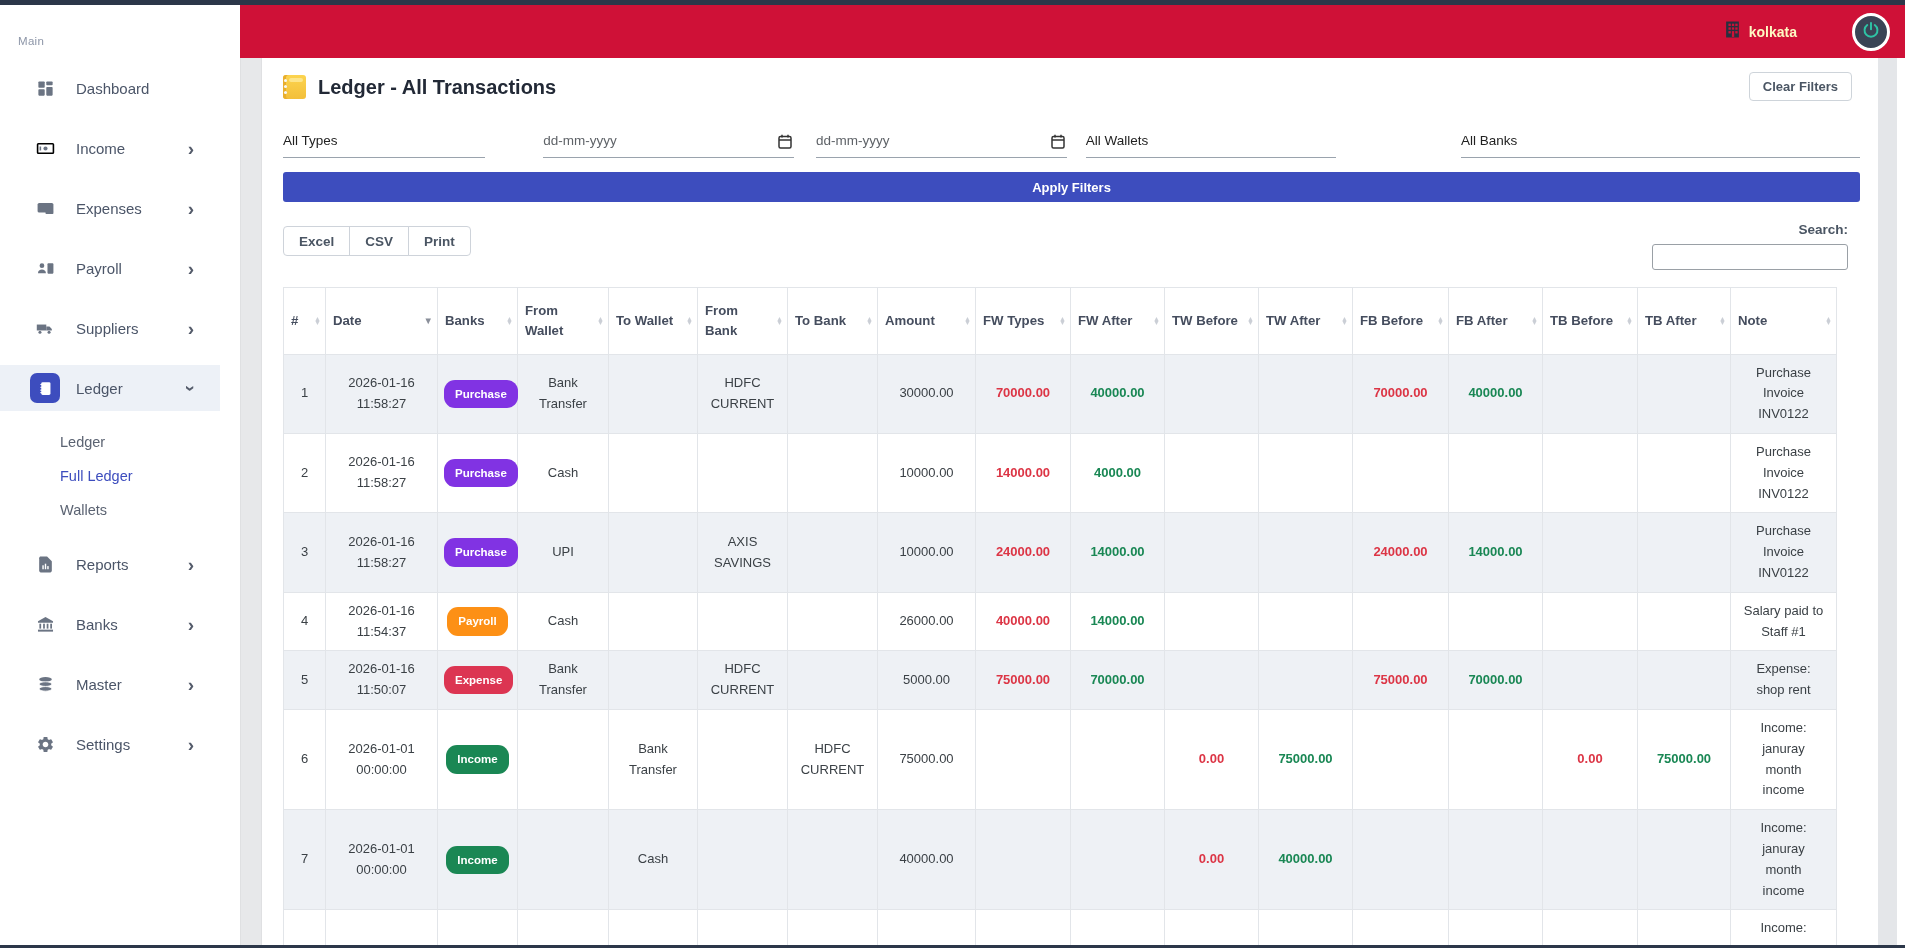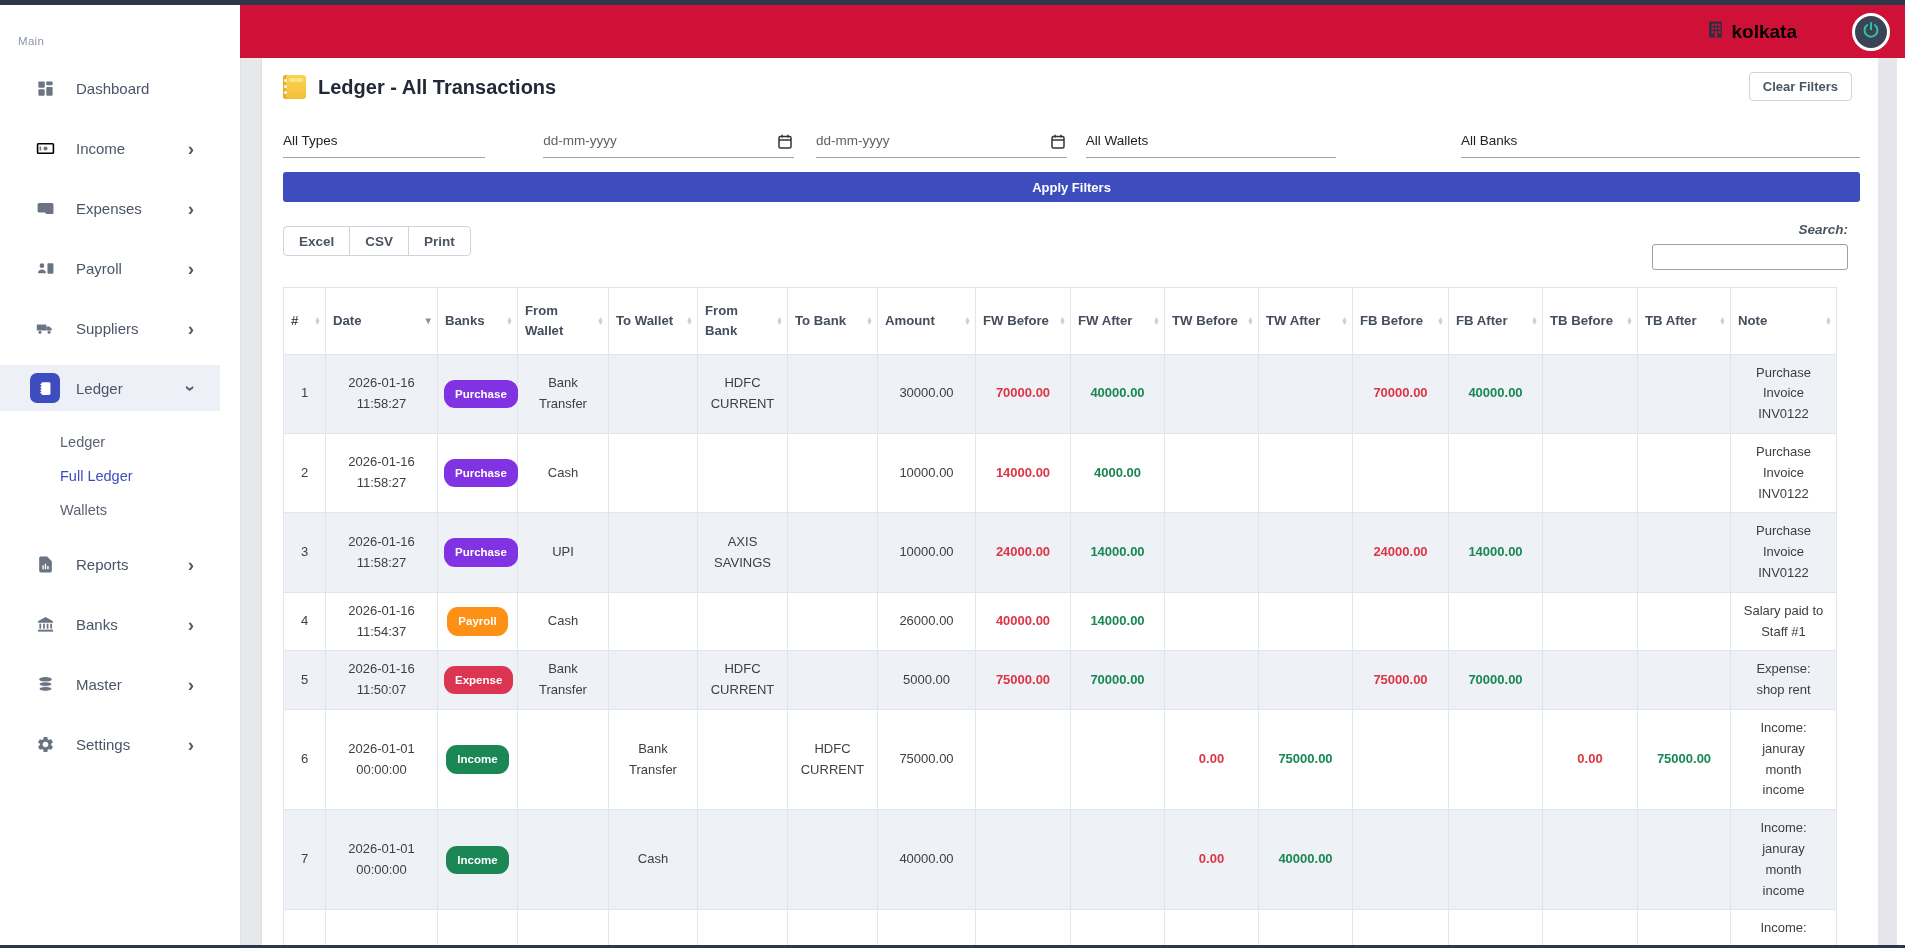--- a/index.html
+++ b/index.html
@@ -30,21 +30,21 @@
 
   .sidebar-sb { position:absolute; left:240px; top:58px; width:22px; bottom:0; background:#e7e8ea;
     border-left:1px solid #dfe0e2; border-right:1px solid #dfe0e2; z-index:6; }
   .right-sb { position:absolute; right:8px; top:58px; width:19px; bottom:0; background:#e4e6e9; z-index:6; }
 
   
   .topbar { position:absolute; left:240px; right:0; top:5px; height:53px; background:var(--header-red);
     display:flex; align-items:center; justify-content:flex-end; z-index:7; }
   .loc-wrap { display:flex; align-items:center; gap:9px; margin-right:55px; }
   .loc-wrap svg { width:15px; height:17px; }
-  .loc-name { font-size:19px; font-weight:700; color:#000000; }
+  .loc-name { font-size:14px; font-weight:700; color:#fef9c3; }
   .avatar { width:38px; height:38px; border-radius:50%; background:#3a4455; border:3px solid #fff;
     margin-right:15px; display:flex; align-items:center; justify-content:center; cursor:pointer; }
   .avatar svg { width:18px; height:18px; }
 
   
   .content { position:absolute; left:262px; top:58px; right:27px; bottom:0; background:#fff;
     padding:0 18px 0 21px; overflow:hidden; }
 
   .page-head { position:relative; margin-top:12px; height:34px; display:flex; align-items:center; }
   .ledger-emoji { position:relative; width:23px; height:24px; background:linear-gradient(#fcd44f,#f3bf3a);
@@ -70,21 +70,21 @@
   .apply-btn { display:block; width:100%; margin-top:14px; height:30px; background:var(--indigo); color:#fff;
     border:none; border-radius:3px; font-size:13px; font-weight:700; cursor:pointer; font-family:inherit; }
 
   .toolbar { margin-top:24px; height:48px; position:relative; }
   .btn-group { display:inline-flex; }
   .btn-group button { height:30px; padding:0 15px; background:#fff; border:1px solid #ced3da; font-size:13.5px;
     font-weight:600; color:#4a5563; cursor:pointer; margin-left:-1px; font-family:inherit; }
   .btn-group button:first-child { border-radius:4px 0 0 4px; margin-left:0; }
   .btn-group button:last-child { border-radius:0 4px 4px 0; }
   .search-box { position:absolute; right:12px; top:-4px; text-align:right; }
-  .search-box label { display:block; font-size:13.5px; font-weight:700; color:#4a5563; margin-bottom:7px;font-style:italic; }
+  .search-box label { display:block; font-size:13.5px; font-weight:700; color:#4a5563; margin-bottom:7px; }
   .search-box input { width:196px; height:26px; border:1px solid #9aa0a6; border-radius:3px; padding:0 6px; font-size:13px; }
 
   
   table.ledger { margin-top:13px; width:1547px; border-collapse:collapse; table-layout:fixed; }
   .ledger th, .ledger td { border:1px solid #e2e5e9; }
   .ledger th { background:#fff; text-align:left; vertical-align:middle; padding:13px 14px 13px 7px;
     font-size:13.2px; font-weight:700; color:#454d5e; position:relative; line-height:1.5; cursor:pointer; }
   .sorter { position:absolute; right:4px; top:50%; transform:translateY(-50%); display:flex; flex-direction:column;
     line-height:.62; font-size:7px; color:#cbcfd6; }
   .sorter.sorted { font-size:9.5px; color:#8a8f9a; line-height:1; }
@@ -361,21 +361,21 @@
               <span>▼</span>
             </span></th>
           <th><span>To Bank</span><span class="sorter">
               <span>▲</span>
               <span>▼</span>
             </span></th>
           <th><span>Amount</span><span class="sorter">
               <span>▲</span>
               <span>▼</span>
             </span></th>
-          <th><span>FW Before</span><span class="sorter">
+          <th><span>FW Types</span><span class="sorter">
               <span>▲</span>
               <span>▼</span>
             </span></th>
           <th><span>FW After</span><span class="sorter">
               <span>▲</span>
               <span>▼</span>
             </span></th>
           <th><span>TW Before</span><span class="sorter">
               <span>▲</span>
               <span>▼</span>

